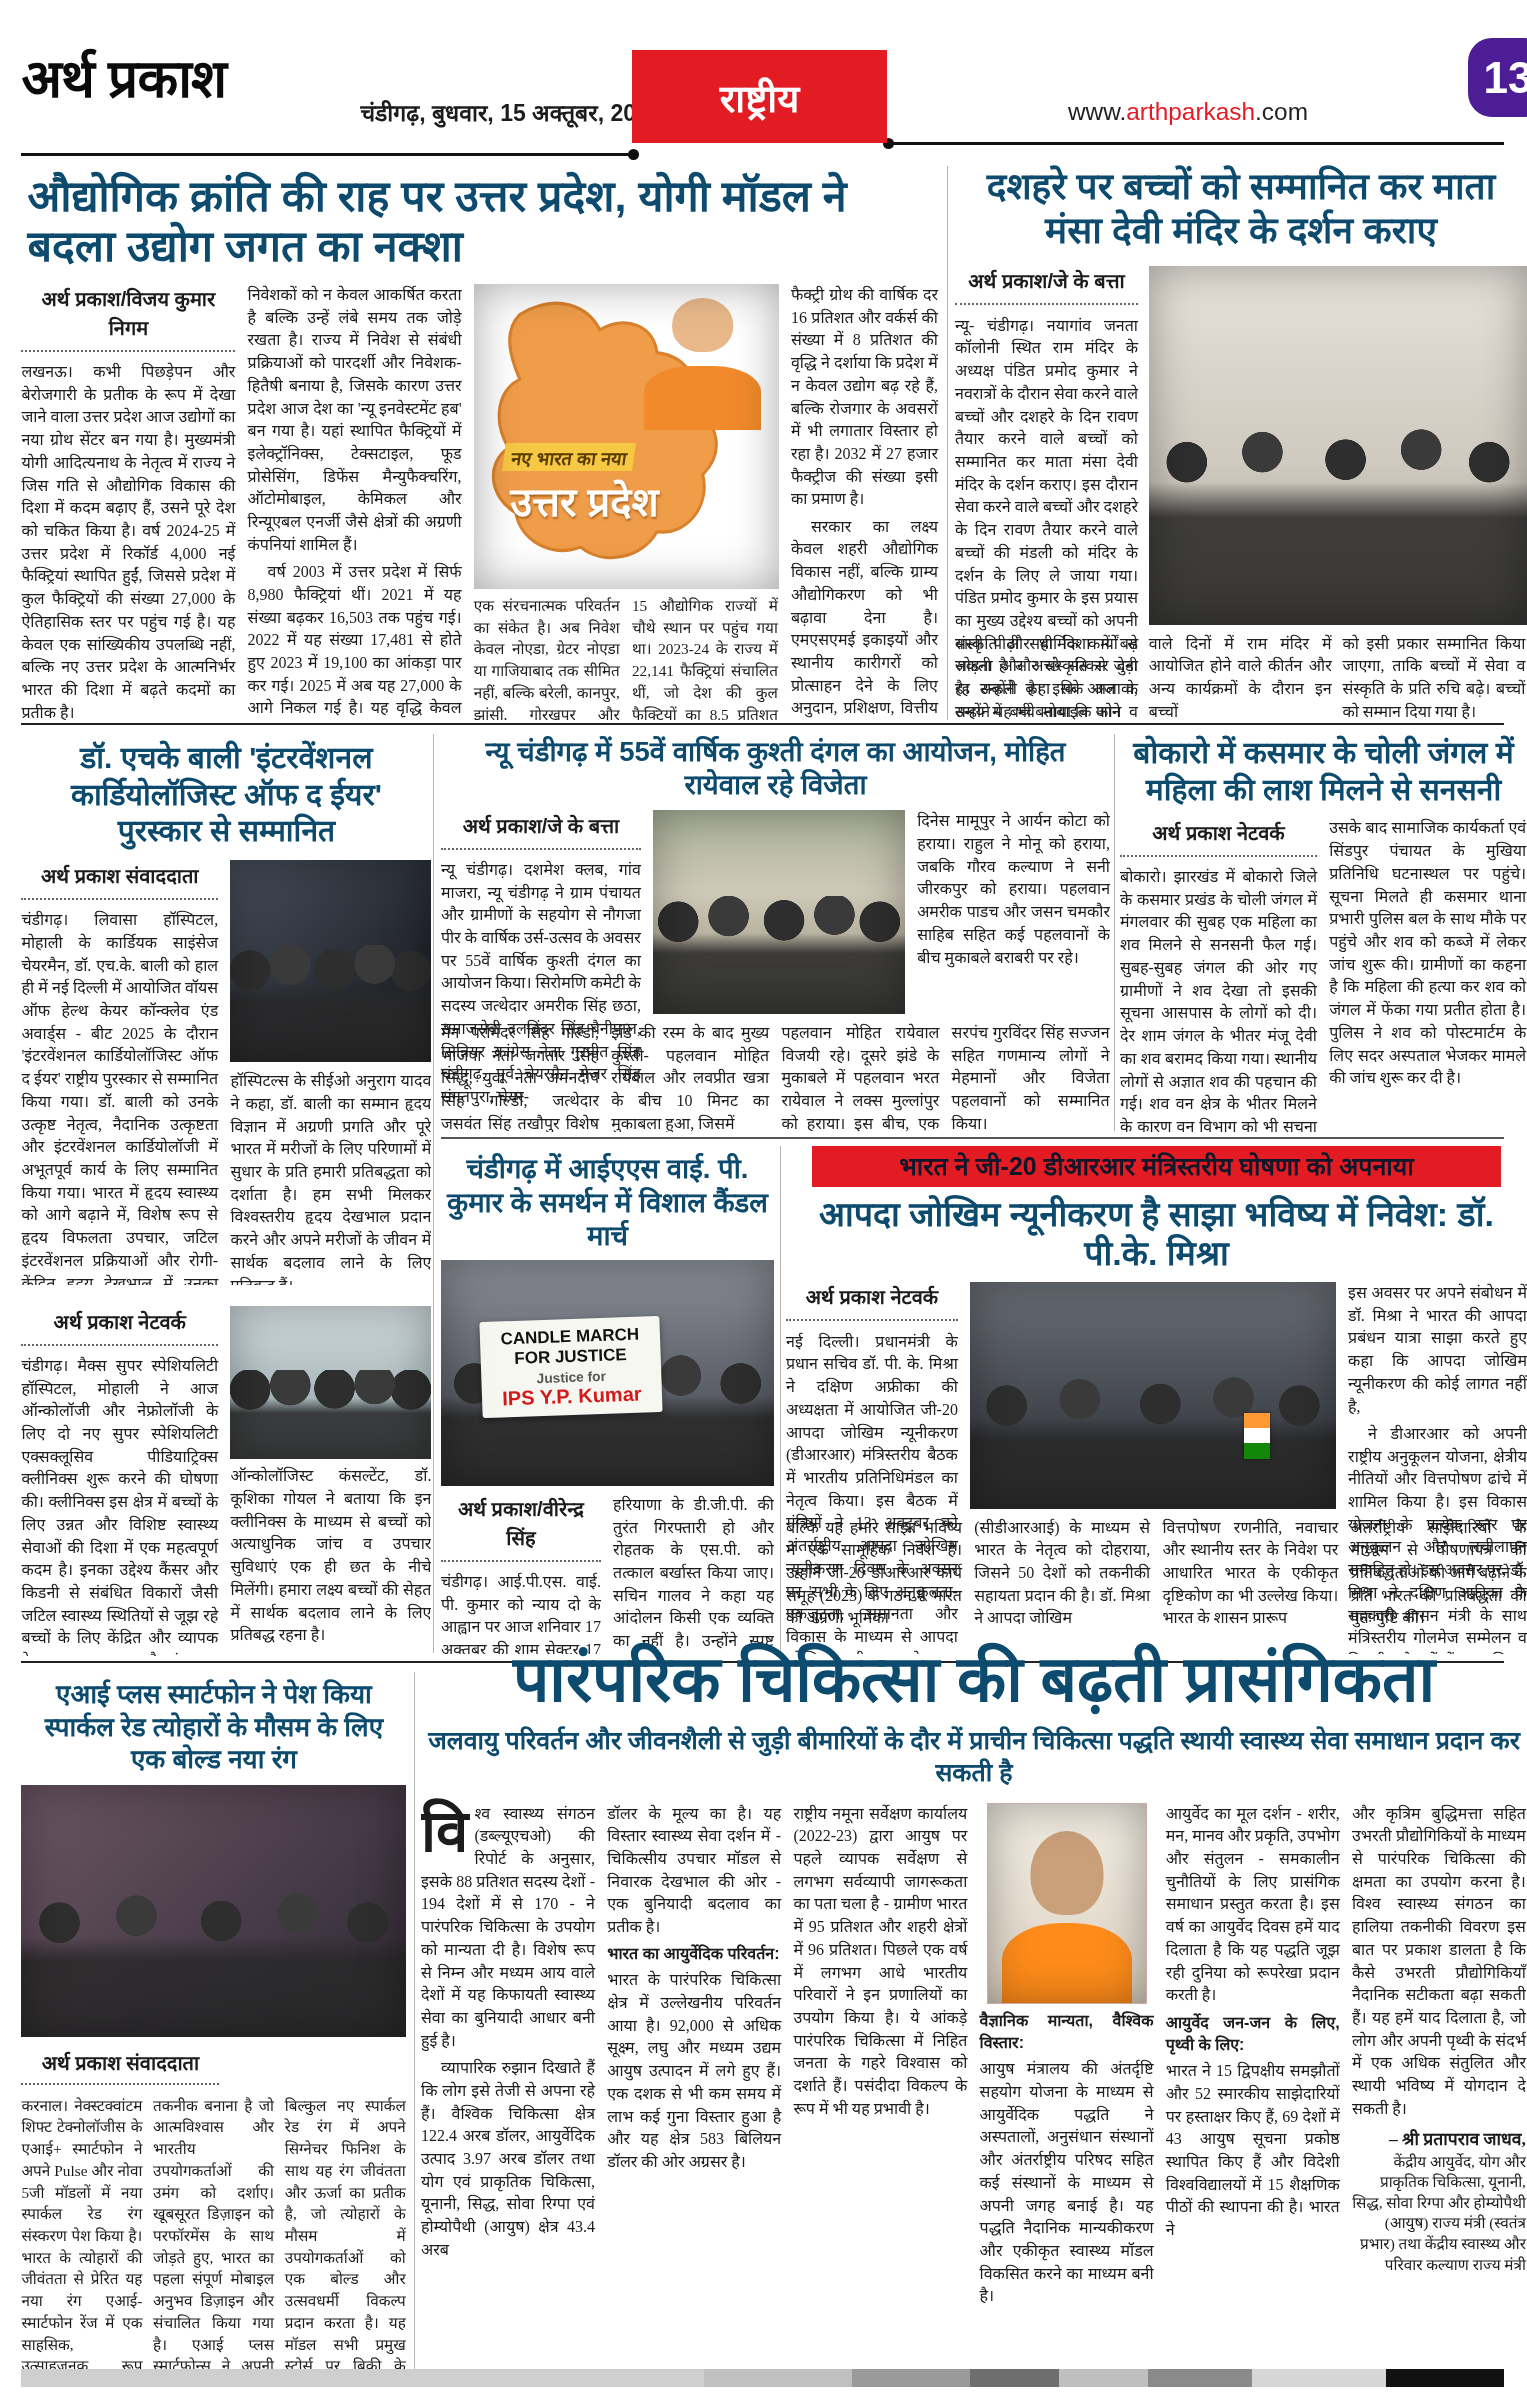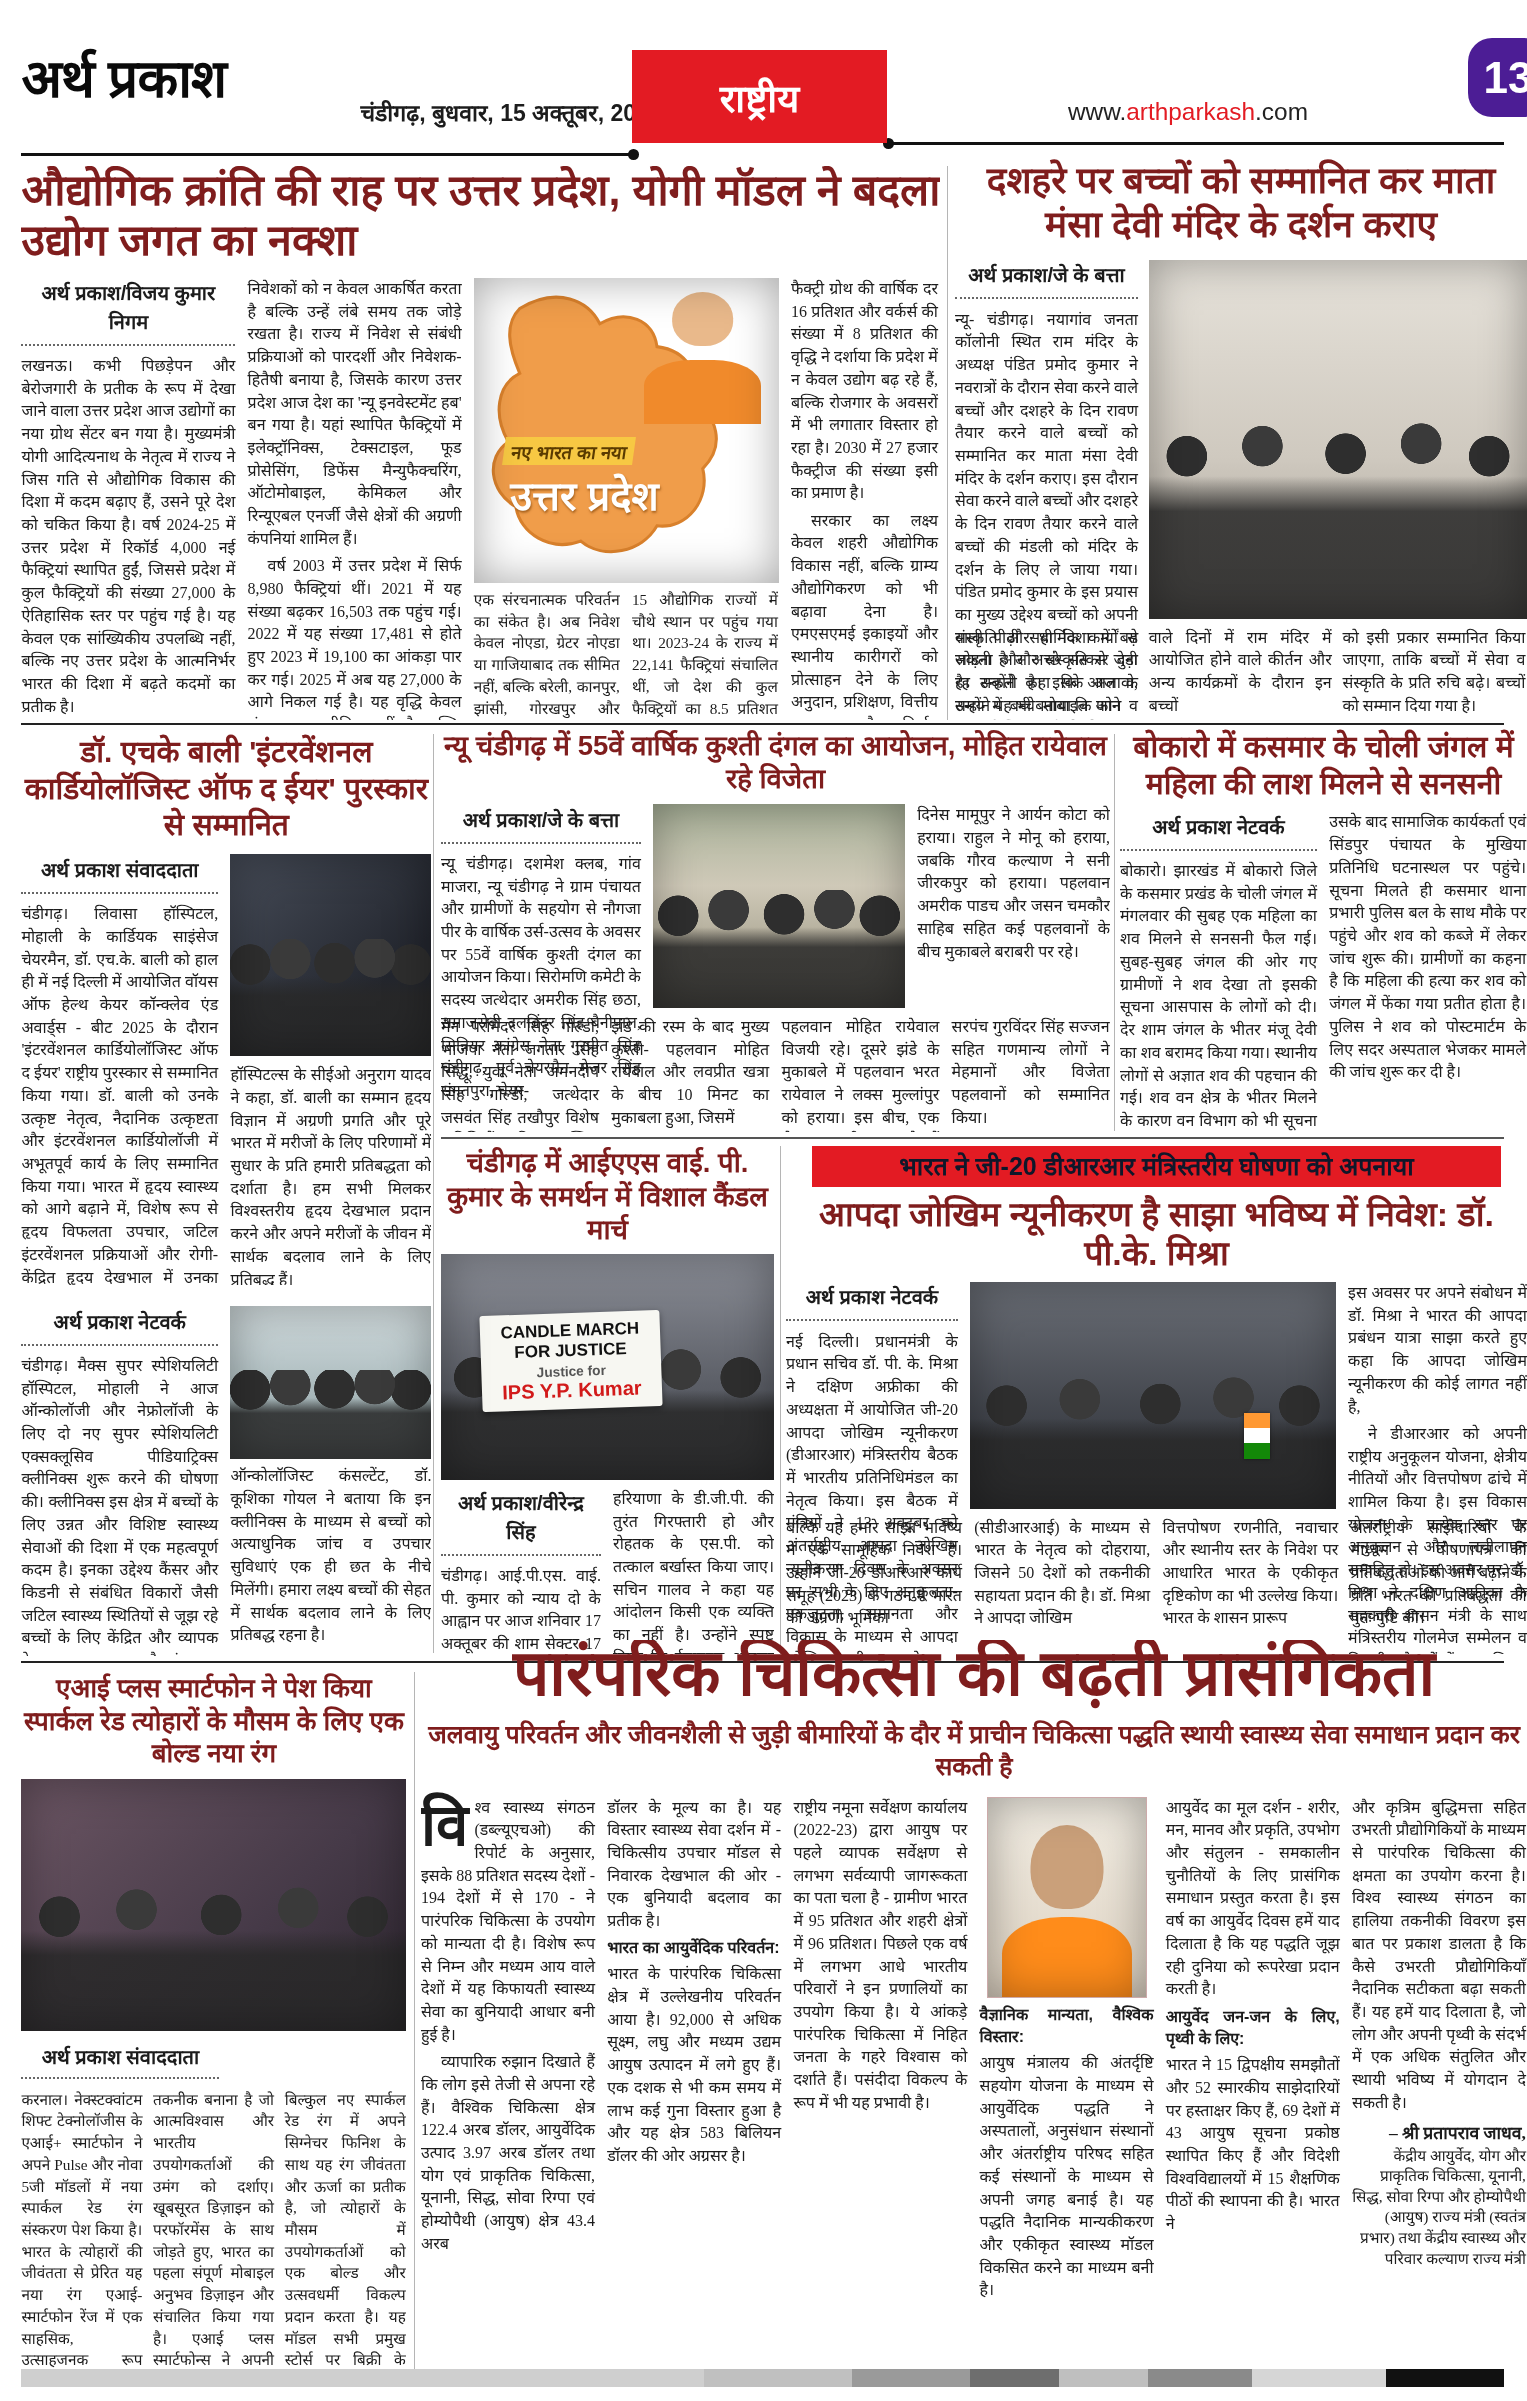--- a/index.html
+++ b/index.html
@@ -19,21 +19,21 @@
   .website b{color:#e31b23;font-weight:400;}
   .page-num{position:absolute;left:1468px;top:38px;width:80px;height:79px;background:#4c1d95;
             display:flex;align-items:center;justify-content:center;color:#fff;
             font-family:"Liberation Sans",sans-serif;font-weight:700;font-size:44px;border-radius:24px;}
   .head-rule-l{position:absolute;left:21.4px;top:153px;width:610px;height:3.1px;background:#111;}
   .head-rule-l::after{content:"";position:absolute;right:-7.6px;top:-3.8px;width:10.7px;height:10.7px;border-radius:50%;background:#111;}
   .head-rule-r{position:absolute;left:891px;top:142px;width:613px;height:3.1px;background:#111;}
   .head-rule-r::before{content:"";position:absolute;left:-7.6px;top:-3.8px;width:10.7px;height:10.7px;border-radius:50%;background:#111;}
   
   .art{position:absolute;overflow:hidden;}
-  .hl{font-family:"Liberation Sans",sans-serif;font-weight:800;color:#7f1d1d;margin:0;}
+  .hl{font-family:"Liberation Sans",sans-serif;font-weight:800;color:#0c4a6e;margin:6px;}
   .byline{font-family:"Liberation Sans",sans-serif;font-weight:700;font-size:20px;text-align:center;
           padding:1.5px 0 7.6px 0;border-bottom:2.3px dotted #666;margin-bottom:9.2px;}
   .bcol{font-size:16px;line-height:1.42;text-align:justify;}
   .bcol p{margin:0 0 4.6px 0;}
   .bcol .indent{text-indent:20px;}
   .cols{display:flex;}
   .sub{font-weight:700;font-family:"Liberation Sans",sans-serif;font-size:16px;margin:3.1px 0;}
   .hr{position:absolute;height:2.3px;background:#222;}
   .vr{position:absolute;width:0.8px;background:#b5b5b5;}
   
@@ -128,21 +128,21 @@
         <div class="cols" style="gap:12.2px;margin-top:6.1px;">
           <div class="bcol" data-name="body-column" style="width:146px;font-size:15.3px;">
               <p>एक संरचनात्मक परिवर्तन का संकेत है। अब निवेश केवल नोएडा, ग्रेटर नोएडा या गाजियाबाद तक सीमित नहीं, बल्कि बरेली, कानपुर, झांसी, गोरखपुर और अयोध्या जैसे शहरों तक फैल चुका है। 2023-24 की एएसआई रिपोर्ट के अनुसार उत्तर प्रदेश देश के टॉप-</p>
             </div>
           <div class="bcol" data-name="body-column" style="width:146px;font-size:15.3px;">
               <p>15 औद्योगिक राज्यों में चौथे स्थान पर पहुंच गया था। 2023-24 के राज्य में 22,141 फैक्ट्रियां संचालित थीं, जो देश की कुल फैक्ट्रियों का 8.5 प्रतिशत हिस्सा थीं। इन इकाइयों में 12.80 लाख से अधिक वर्कर्स कार्यरत थे जो देशभर के औद्योगिक वर्कफोर्स का 8.3 प्रतिशत था।</p>
             </div>
         </div>
       </div>
       <div class="bcol" data-name="body-column" style="width:147px;">
-        <p>फैक्ट्री ग्रोथ की वार्षिक दर 16 प्रतिशत और वर्कर्स की संख्या में 8 प्रतिशत की वृद्धि ने दर्शाया कि प्रदेश में न केवल उद्योग बढ़ रहे हैं, बल्कि रोजगार के अवसरों में भी लगातार विस्तार हो रहा है। 2030 में 27 हजार फैक्ट्रीज की संख्या इसी का प्रमाण है।</p>
+        <p>फैक्ट्री ग्रोथ की वार्षिक दर 16 प्रतिशत और वर्कर्स की संख्या में 8 प्रतिशत की वृद्धि ने दर्शाया कि प्रदेश में न केवल उद्योग बढ़ रहे हैं, बल्कि रोजगार के अवसरों में भी लगातार विस्तार हो रहा है। 2032 में 27 हजार फैक्ट्रीज की संख्या इसी का प्रमाण है।</p>
         <p class="indent">सरकार का लक्ष्य केवल शहरी औद्योगिक विकास नहीं, बल्कि ग्राम्य औद्योगिकरण को भी बढ़ावा देना है। एमएसएमई इकाइयों और स्थानीय कारीगरों को प्रोत्साहन देने के लिए अनुदान, प्रशिक्षण, वित्तीय सहायता और निर्यात सुविधा जैसे कदम उठाए जा रहे हैं। आज यूपी के कई ग्रामीण इलाकों में छोटे उद्योग आत्मनिर्भर भारत की जड़ें मजबूत कर रहे हैं। इन उद्योगों का विकास, पारदर्शिता और परिवर्तन का उदाहरण बन रही है।</p>
       </div>
     </div>
   </div>
 
   <div class="art" data-name="article-dussehra-temple" style="left:955px;top:159px;width:572px;height:561px;">
     <h2 class="hl" data-name="article-headline" style="font-size:37px;line-height:1.2;text-align:center;">दशहरे पर बच्चों को सम्मानित कर माता मंसा देवी मंदिर के दर्शन कराए</h2>
     <div class="cols" style="gap:10.7px;margin-top:12.2px;height:359px;">
       <div class="bcol" data-name="body-column" style="width:183px;">
         <div class="byline" data-name="byline">अर्थ प्रकाश/जे के बत्ता</div>

